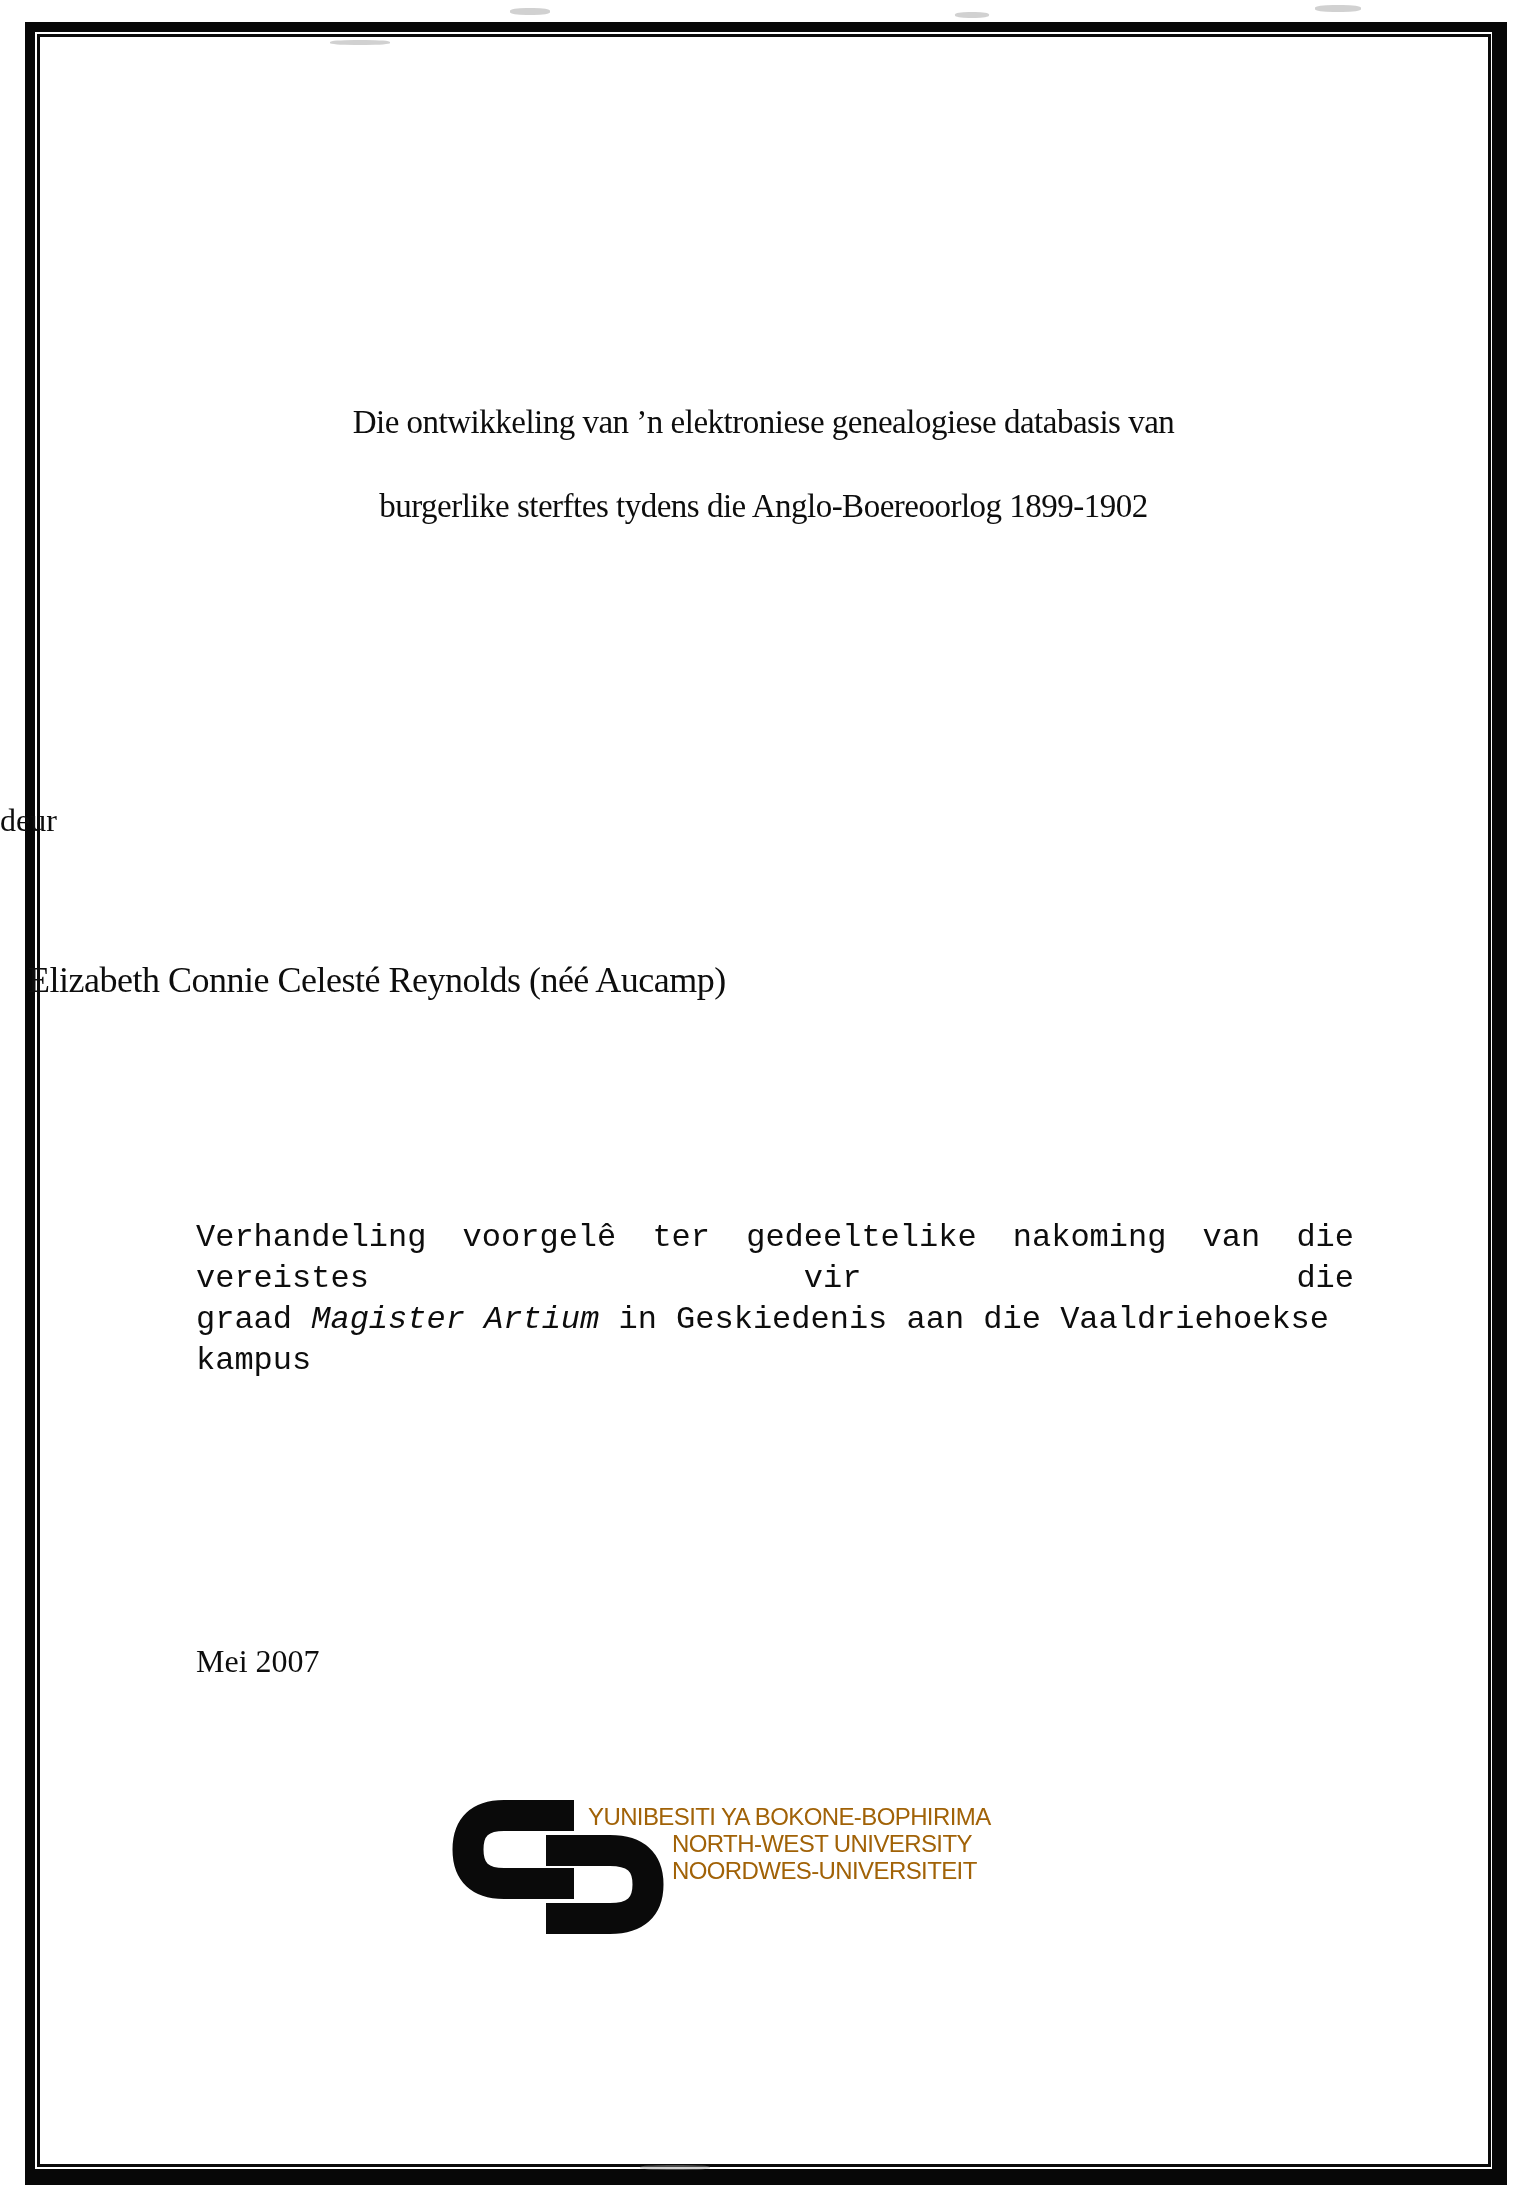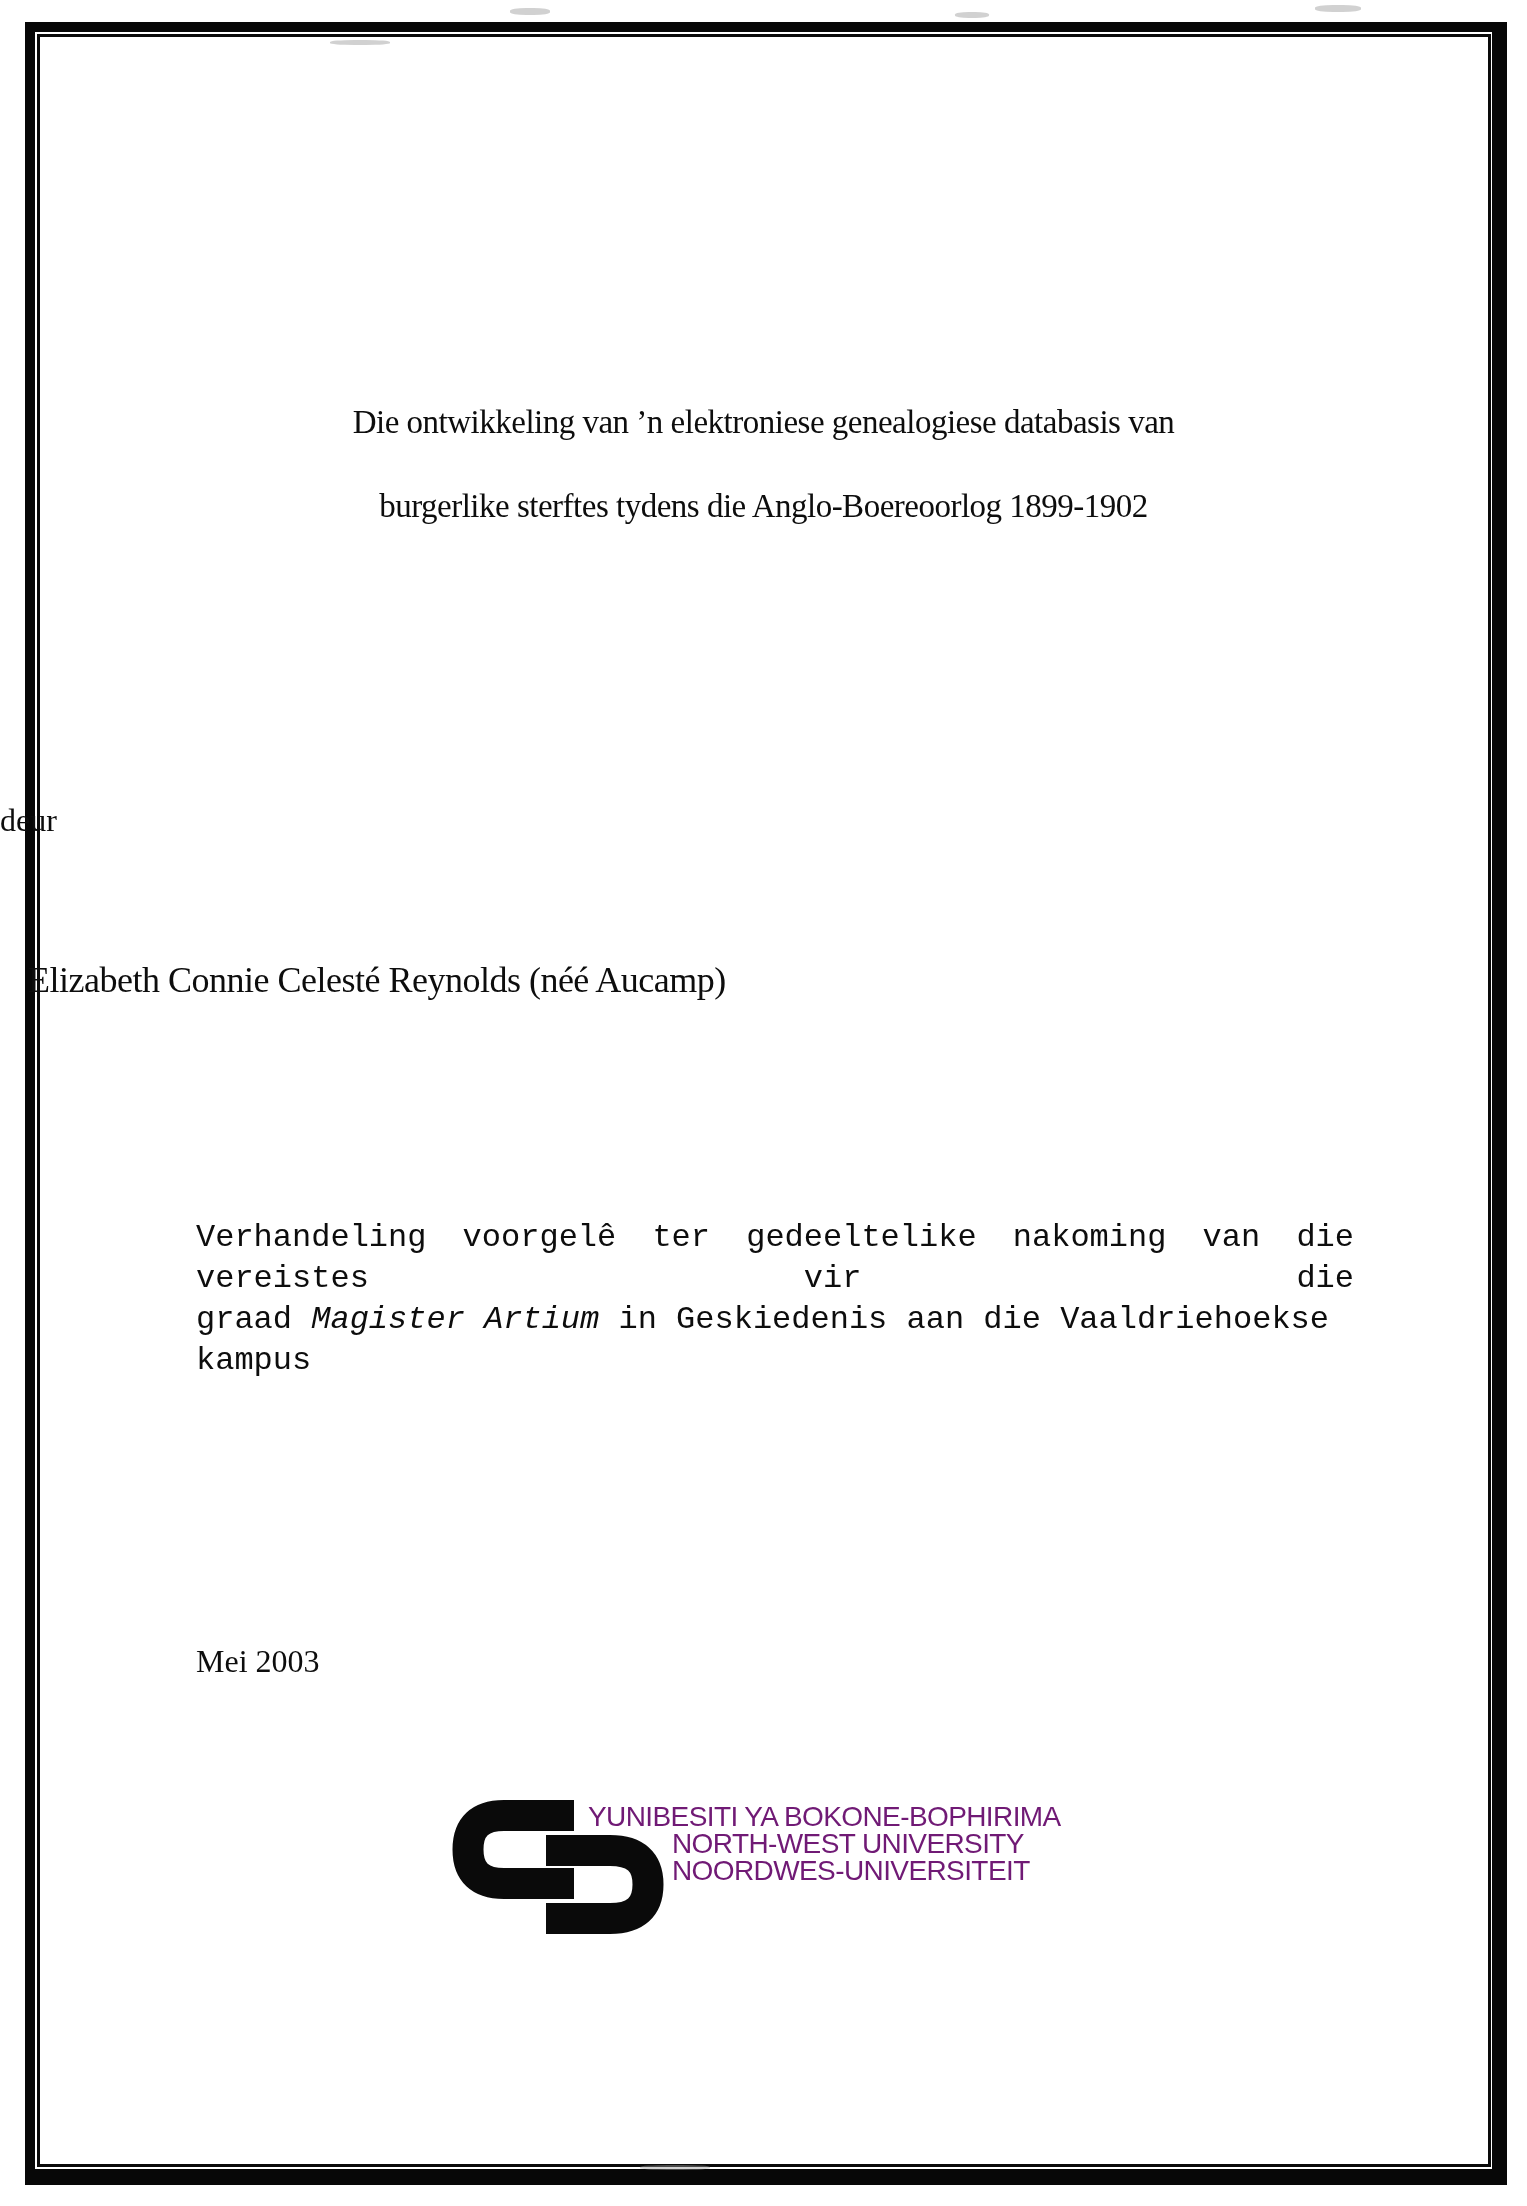--- a/index.html
+++ b/index.html
@@ -83,24 +83,24 @@
   }
 
   
   .logo-mark {
     left: 452px; top: 1799px;
     width: 212px; height: 137px;
   }
   .logo-text {
     left: 588px; top: 1803px;
     font-family: "Liberation Sans", sans-serif;
-    font-size: 28px;
+    font-size: 24px;
     line-height: 27px;
     letter-spacing: -0.6px;
-    color: #701a75;
+    color: #a16207;
     white-space: nowrap;
   }
   .logo-text .ind { margin-left: 84px; }
 </style>
 </head>
 <body>
 
 <div>
 
   <div class="abs frame-outer"></div>
@@ -120,21 +120,21 @@
   <div class="abs deur">deur</div>
 
   <div class="abs author">Elizabeth Connie Celesté Reynolds (néé Aucamp)</div>
 
   <div class="abs submission">
     <div class="just">Verhandeling voorgelê ter gedeeltelike nakoming van die vereistes vir die</div>
     <div><span>graad </span><i>Magister Artium</i><span> in Geskiedenis aan die Vaaldriehoekse kampus</span></div>
   </div>
 
   <div class="abs supervisor">
-    <div>Mei 2003</div>
+    <div>Mei 2007</div>
   </div>
 
   <svg class="abs logo-mark" viewBox="0 0 212 137" aria-hidden="true">
     <path d="M 122 16.5 H 52 Q 16 16.5 16 50.5 Q 16 84.5 52 84.5 H 122" fill="none" stroke="#0a0a0a" stroke-width="31"></path>
     <path d="M 94 51.5 H 158 Q 196 51.5 196 85.5 Q 196 119.5 158 119.5 H 94" fill="none" stroke="#0a0a0a" stroke-width="31"></path>
   </svg>
   <div class="abs logo-text">
     <div>YUNIBESITI YA BOKONE-BOPHIRIMA</div>
     <div class="ind">NORTH-WEST UNIVERSITY</div>
     <div class="ind">NOORDWES-UNIVERSITEIT</div>

